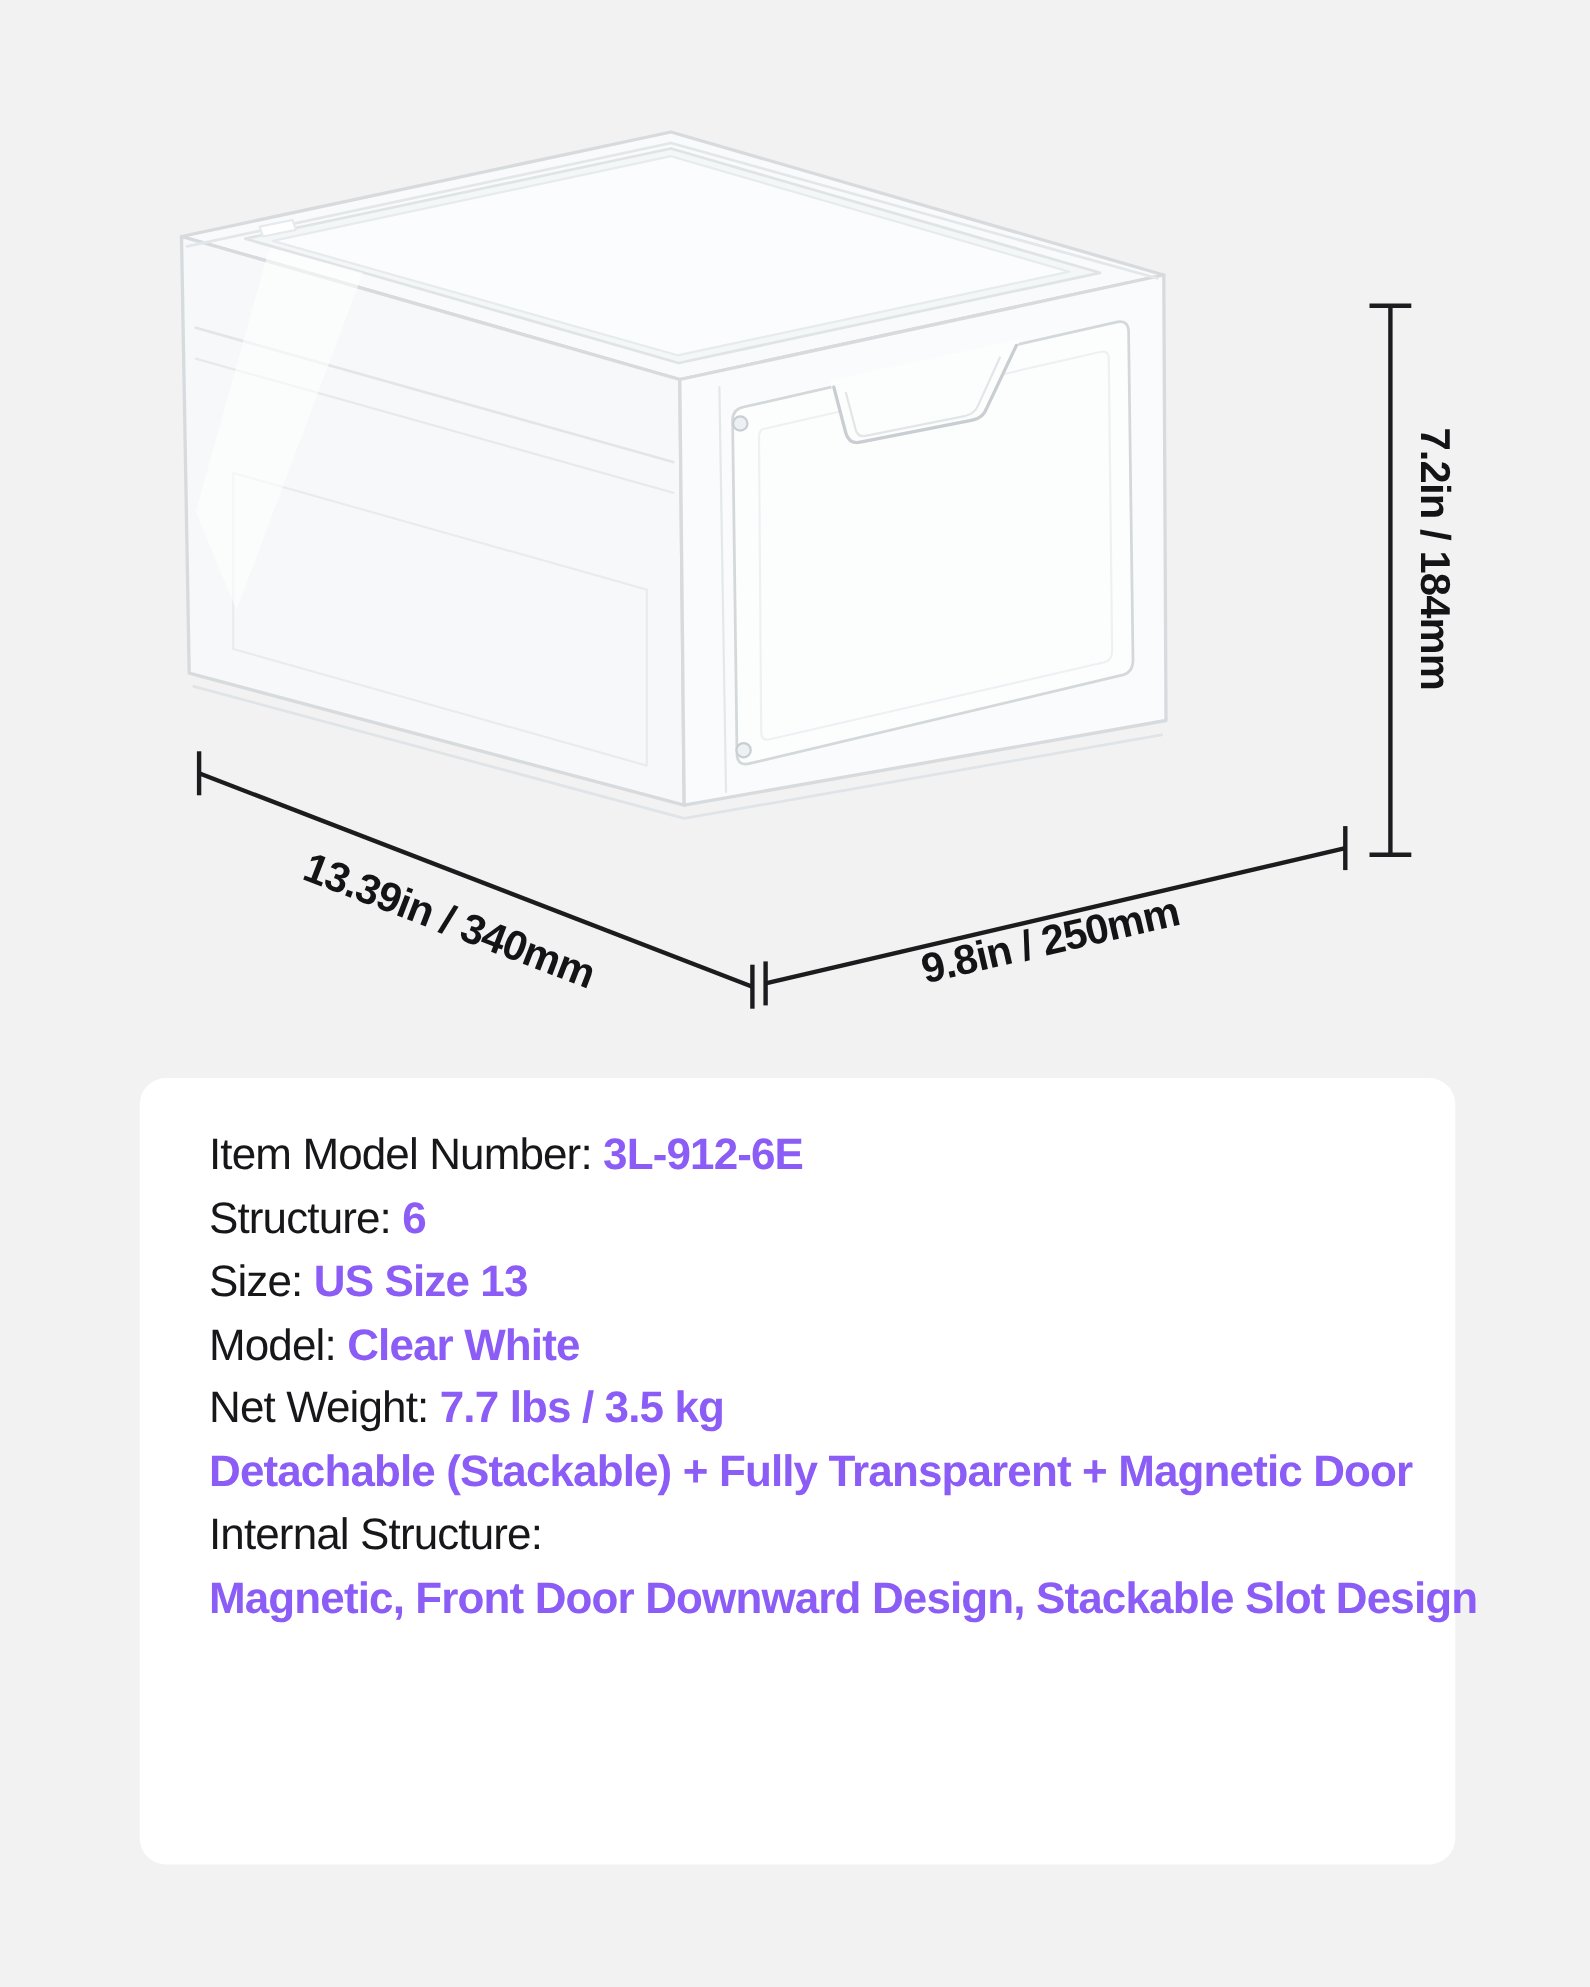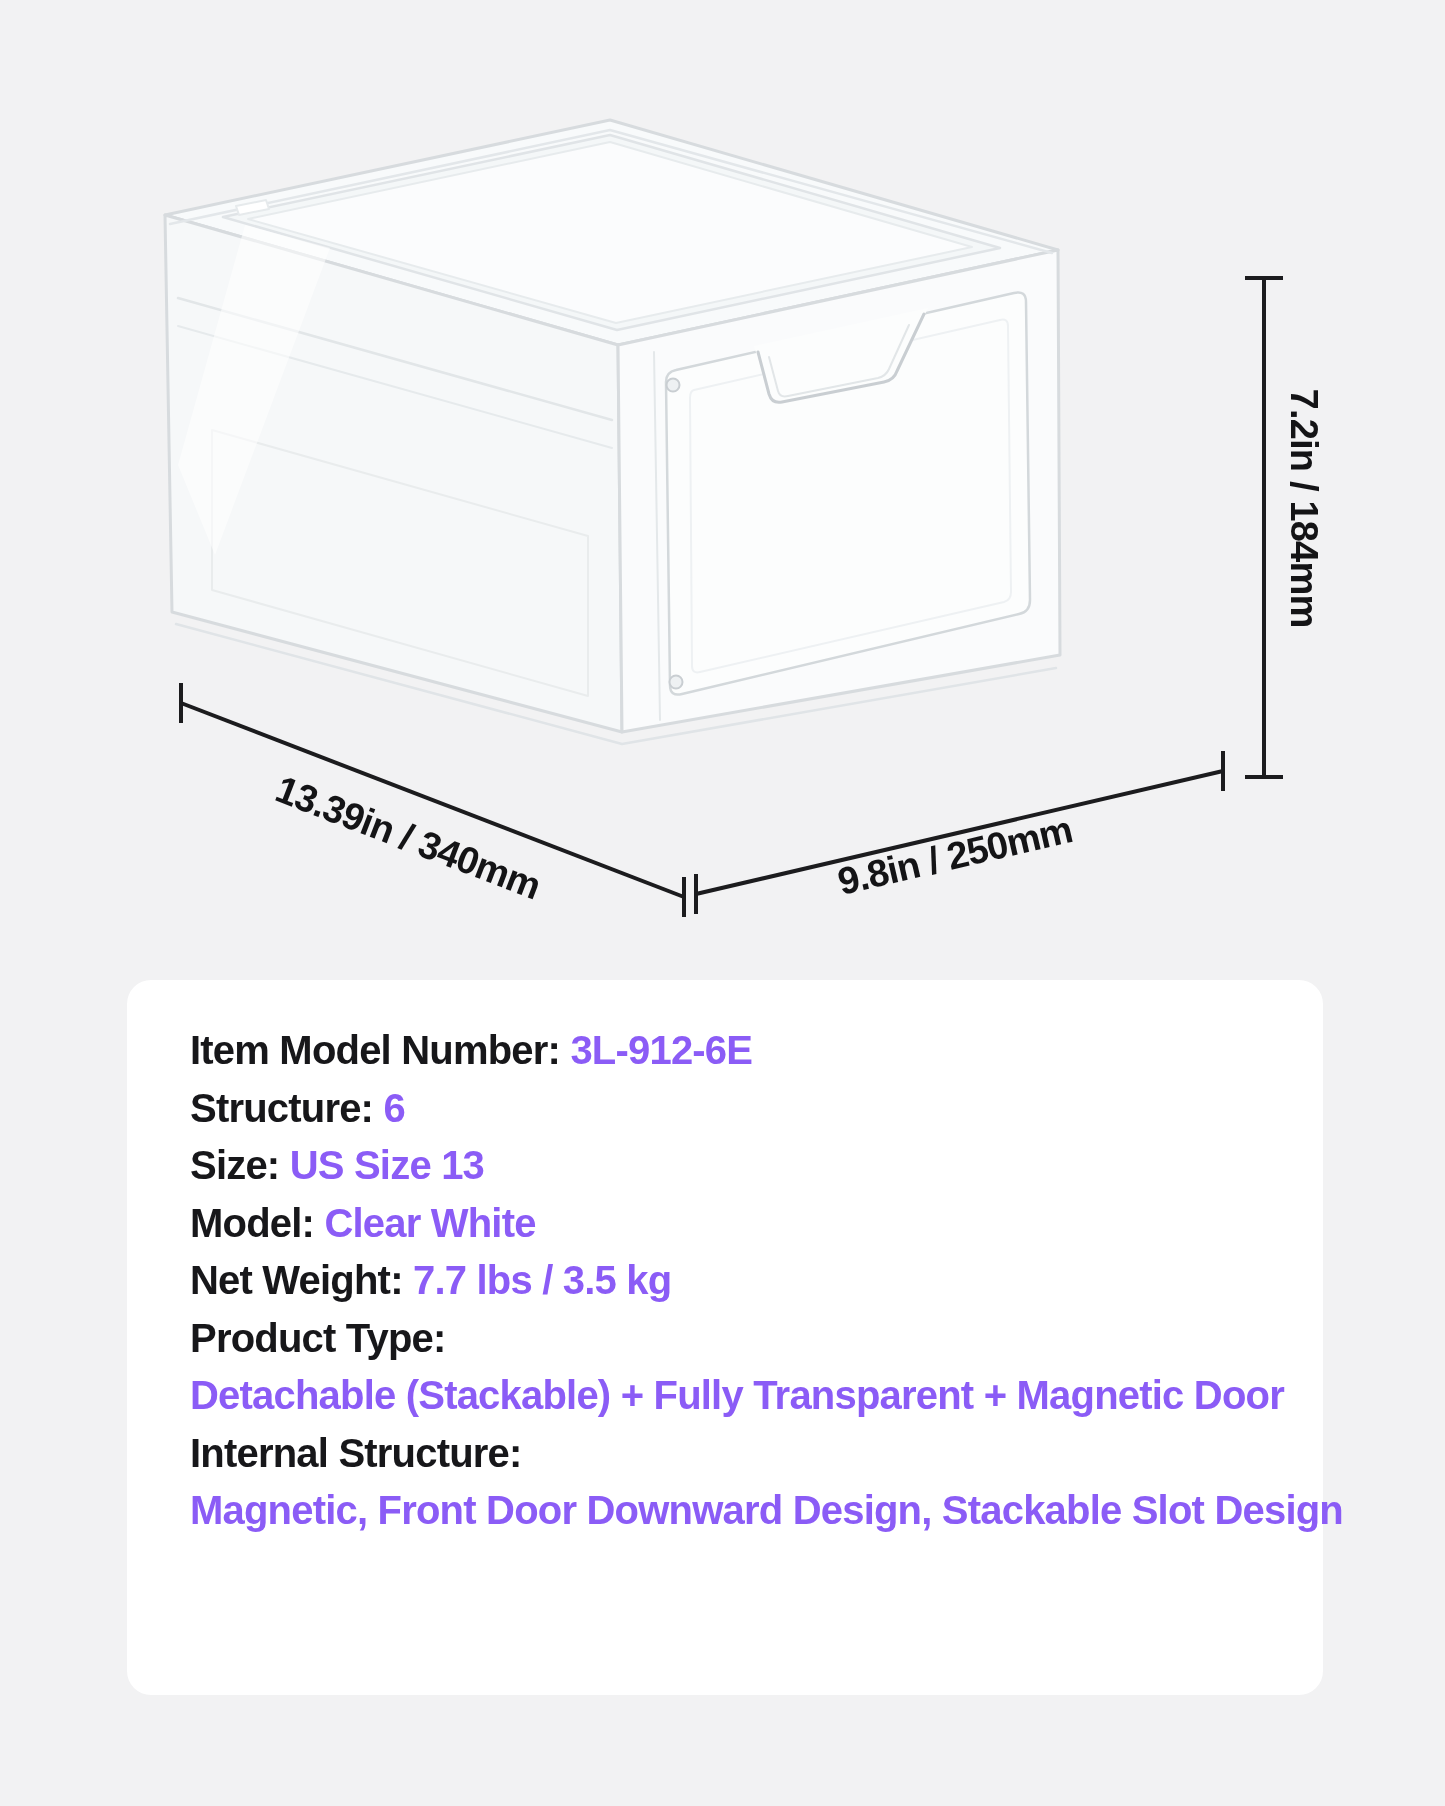--- a/index.html
+++ b/index.html
@@ -24,21 +24,21 @@
     position:absolute;left:127px;top:980px;
     width:1196px;height:715px;
     background:#ffffff;border-radius:24px;
     box-sizing:border-box;
     padding:42px 40px 0 63px;
   }
   .spec-row{
     margin:0;height:57.5px;line-height:57.5px;
     font-size:40px;letter-spacing:-0.8px;white-space:nowrap;
   }
-  .spec-label{font-weight:700;color:#17171a;}
+  .spec-label{font-weight:400;color:#17171a;}
   .spec-value{font-weight:700;color:#8b5cf6;}
 </style>
 </head>
 <body>
 
 <div class="stage">
 
   <svg class="illustration" width="1445" height="980" viewBox="0 0 1445 980">
 
     <g stroke-linejoin="round" stroke-linecap="round" fill="none">
@@ -112,23 +112,20 @@
     </p>
     <p class="spec-row">
       <span class="spec-label">Model:</span>
       <span class="spec-value">Clear White</span>
     </p>
     <p class="spec-row">
       <span class="spec-label">Net Weight:</span>
       <span class="spec-value">7.7 lbs / 3.5 kg</span>
     </p>
     <p class="spec-row">
-      <span class="spec-label">Product Type:</span>
-    </p>
-    <p class="spec-row">
       <span class="spec-value">Detachable (Stackable) + Fully Transparent + Magnetic Door</span>
     </p>
     <p class="spec-row">
       <span class="spec-label">Internal Structure:</span>
     </p>
     <p class="spec-row">
       <span class="spec-value">Magnetic, Front Door Downward Design, Stackable Slot Design</span>
     </p>
   </section>
 

